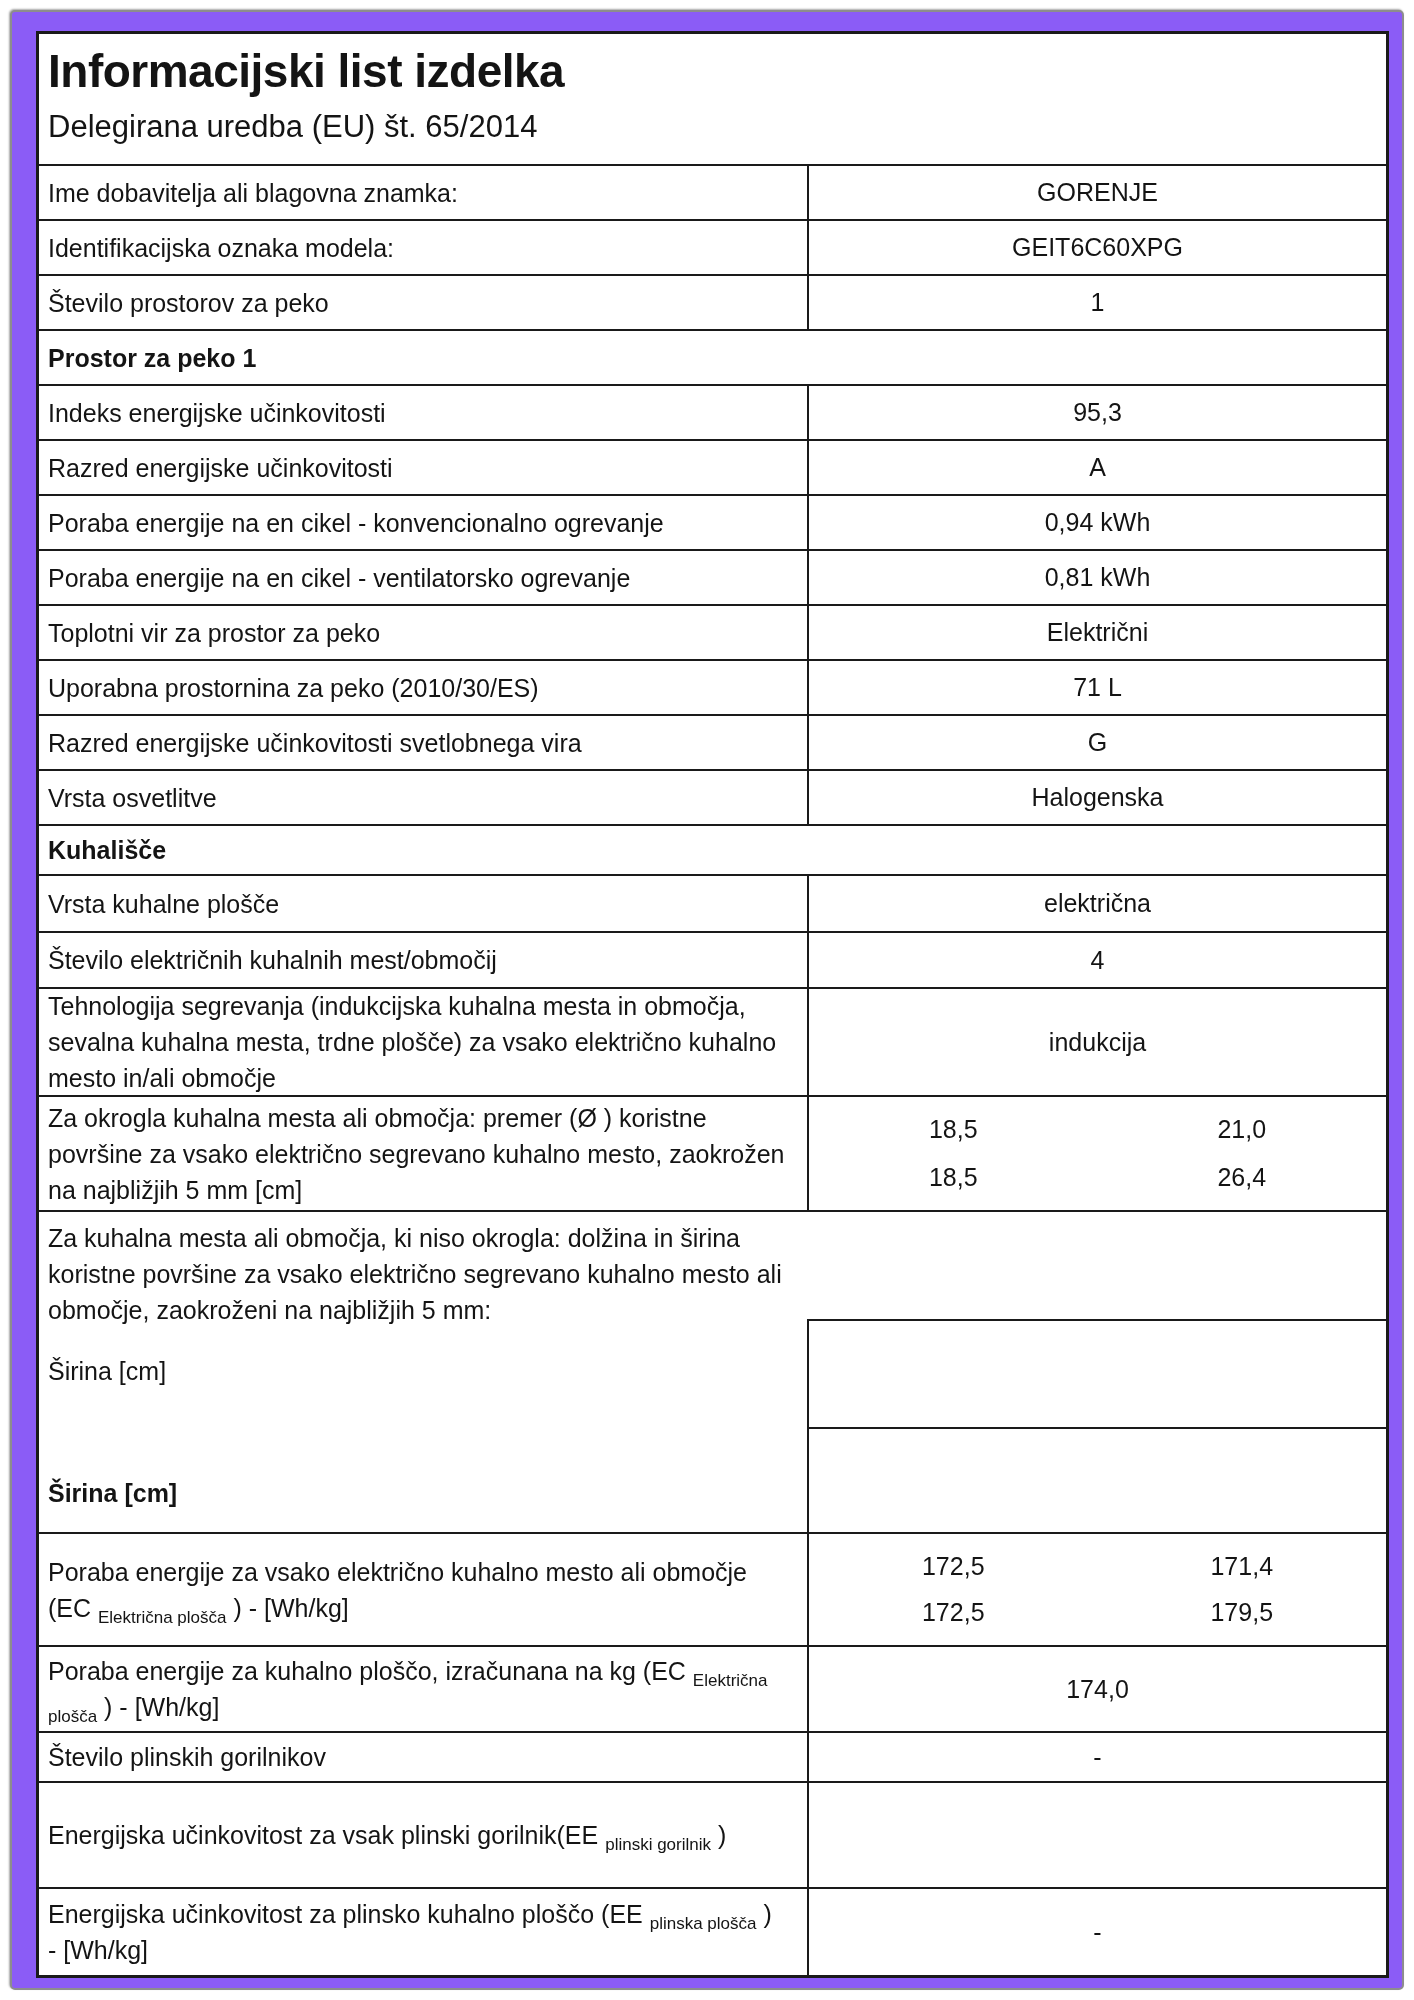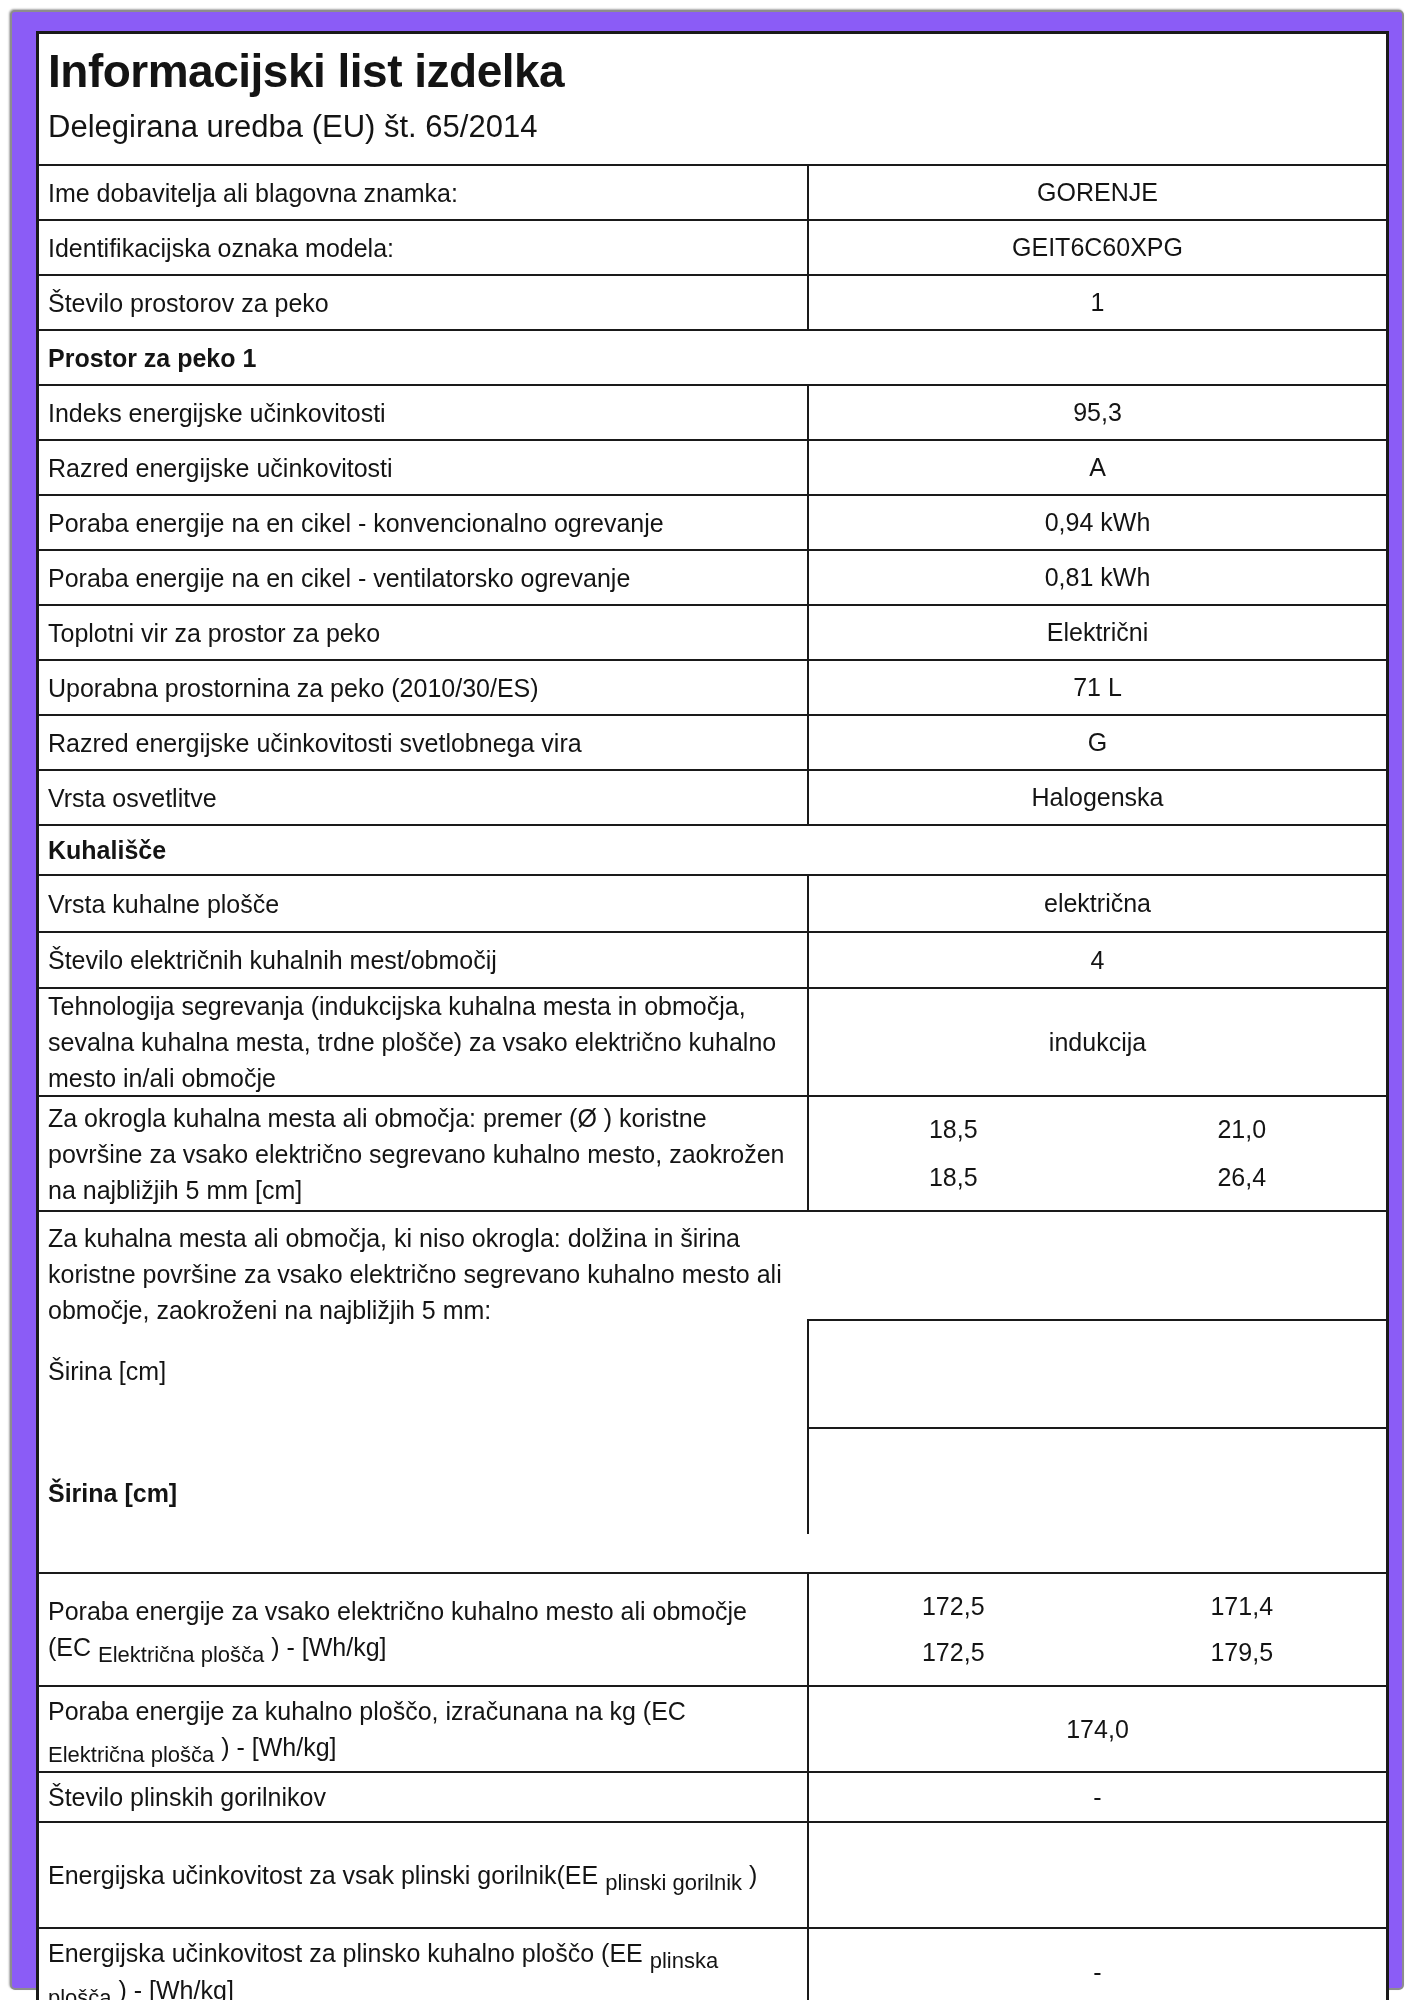--- a/index.html
+++ b/index.html
@@ -39,36 +39,36 @@
     font-size:25px;
     display:flex; align-items:center; justify-content:center;
     text-align:center;
   }
   .val2x2 { flex-direction:row; flex-wrap:wrap; align-content:space-evenly; }
   .val2x2 .v { width:50%; text-align:center; }
   .section .lab { font-weight:bold; flex-basis:100%; }
   .h55{height:55px} .h50{height:50px} .h57{height:57px} .h56{height:56px}
   .h108{height:108px} .h115{height:115px} .h113{height:113px} .h86{height:86px}
   .h106{height:106px} .h88{height:88px}
-  .tallrow { position:relative; height:362px; border-top:2px solid #1a1a1a; box-sizing:border-box; }
+  .tallrow { position:relative; height:322px; border-top:2px solid #1a1a1a; box-sizing:border-box; }
   .tallrow .para {
     position:absolute; left:0; top:0; width:750px;
     padding:8px 0 0 9px; font-size:25px; line-height:1.44;
   }
   .dim-label { position:absolute; left:9px; font-size:25px; }
   .dim-label.l1 { top:145px; }
   .dim-label.l2 { top:267px;font-weight:bold; }
   .openbox {
     position:absolute; left:768px; right:0;
     border-left:2px solid #1a1a1a; border-top:2px solid #1a1a1a;
     box-sizing:border-box;
   }
   .openbox.b1 { top:107px; height:108px; }
   .openbox.b2 { top:215px; height:107px; }
-  sub.sc { font-size:22px; vertical-align:-6px; line-height:1; }
+  sub.sc { font-size:17px; vertical-align:-6px; line-height:1; }
 </style>
 </head>
 <body>
 
 <div class="page">
   <div class="tbl">
 
     <div class="hdr">
       <div class="title">Informacijski list izdelka</div>
       <div class="subtitle">Delegirana uredba (EU) št. 65/2014</div>

